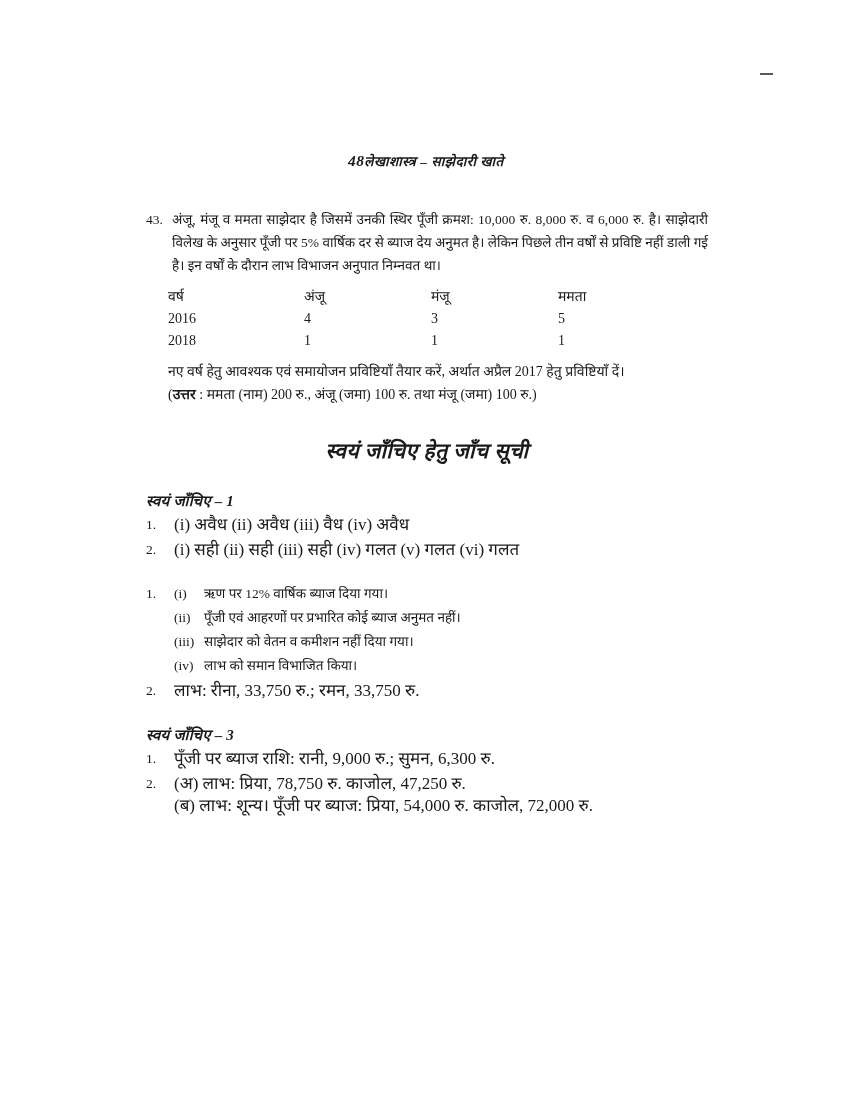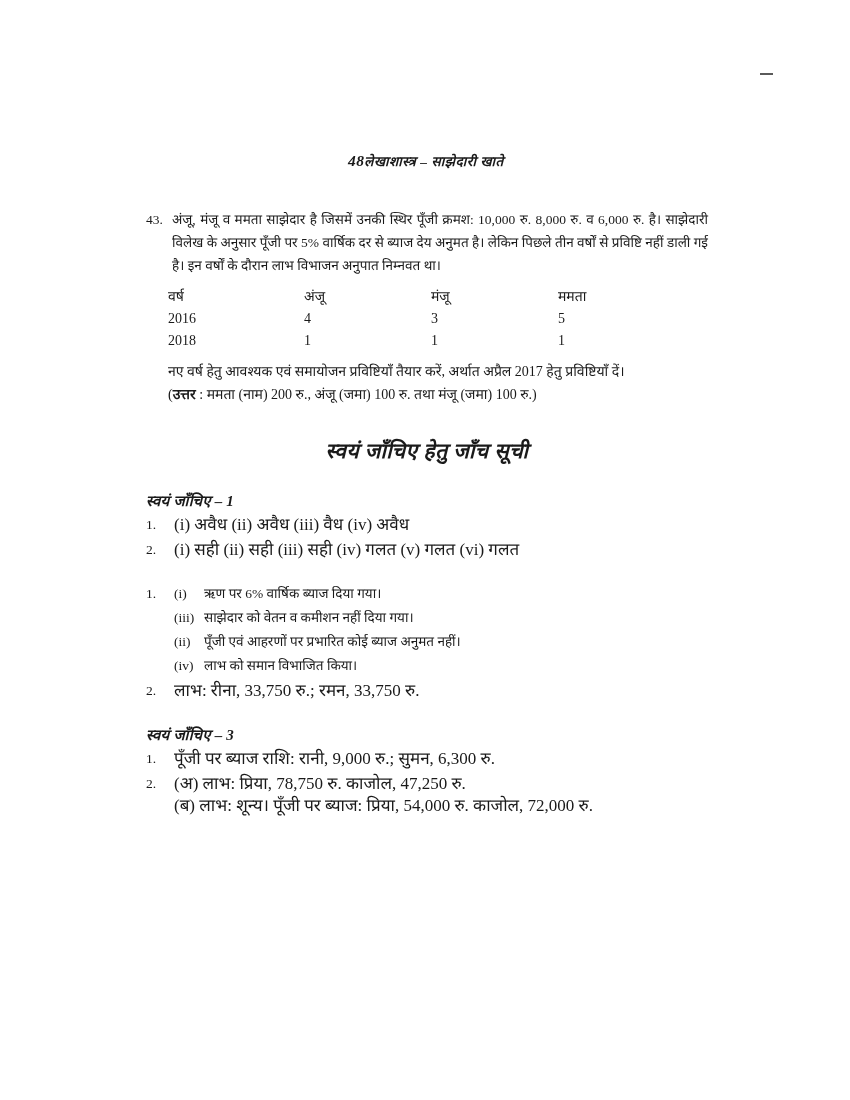--- a/index.html
+++ b/index.html
@@ -232,31 +232,31 @@
         </div>
       </div>
     </div>
 
     <div class="cy-group">
       <div class="cy-item">
         <div class="cy-marker">1.</div>
         <div class="cy-content">
           <p class="cy-line">
             <span class="roman">(i)</span>
-            <span class="roman-text">ऋण पर 6% वार्षिक ब्याज दिया गया।</span>
+            <span class="roman-text">ऋण पर 12% वार्षिक ब्याज दिया गया।</span>
+          </p>
+          <p class="cy-line">
+            <span class="roman">(ii)</span>
+            <span class="roman-text">पूँजी एवं आहरणों पर प्रभारित कोई ब्याज अनुमत नहीं।</span>
           </p>
           <p class="cy-line">
             <span class="roman">(iii)</span>
             <span class="roman-text">साझेदार को वेतन व कमीशन नहीं दिया गया।</span>
           </p>
           <p class="cy-line">
-            <span class="roman">(ii)</span>
-            <span class="roman-text">पूँजी एवं आहरणों पर प्रभारित कोई ब्याज अनुमत नहीं।</span>
-          </p>
-          <p class="cy-line">
             <span class="roman">(iv)</span>
             <span class="roman-text">लाभ को समान विभाजित किया।</span>
           </p>
         </div>
       </div>
       <div class="cy-item">
         <div class="cy-marker">2.</div>
         <div class="cy-content">
           <p class="cy-flat">लाभ: रीना, 33,750 रु.; रमन, 33,750 रु.</p>
         </div>

